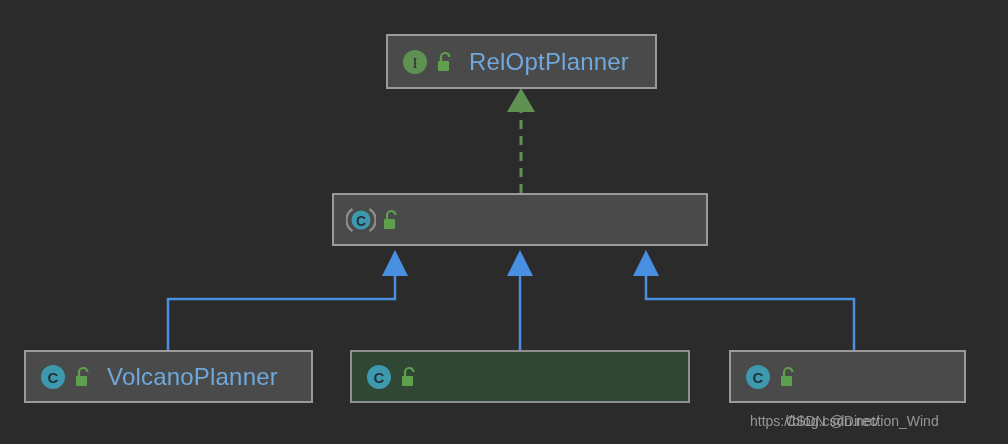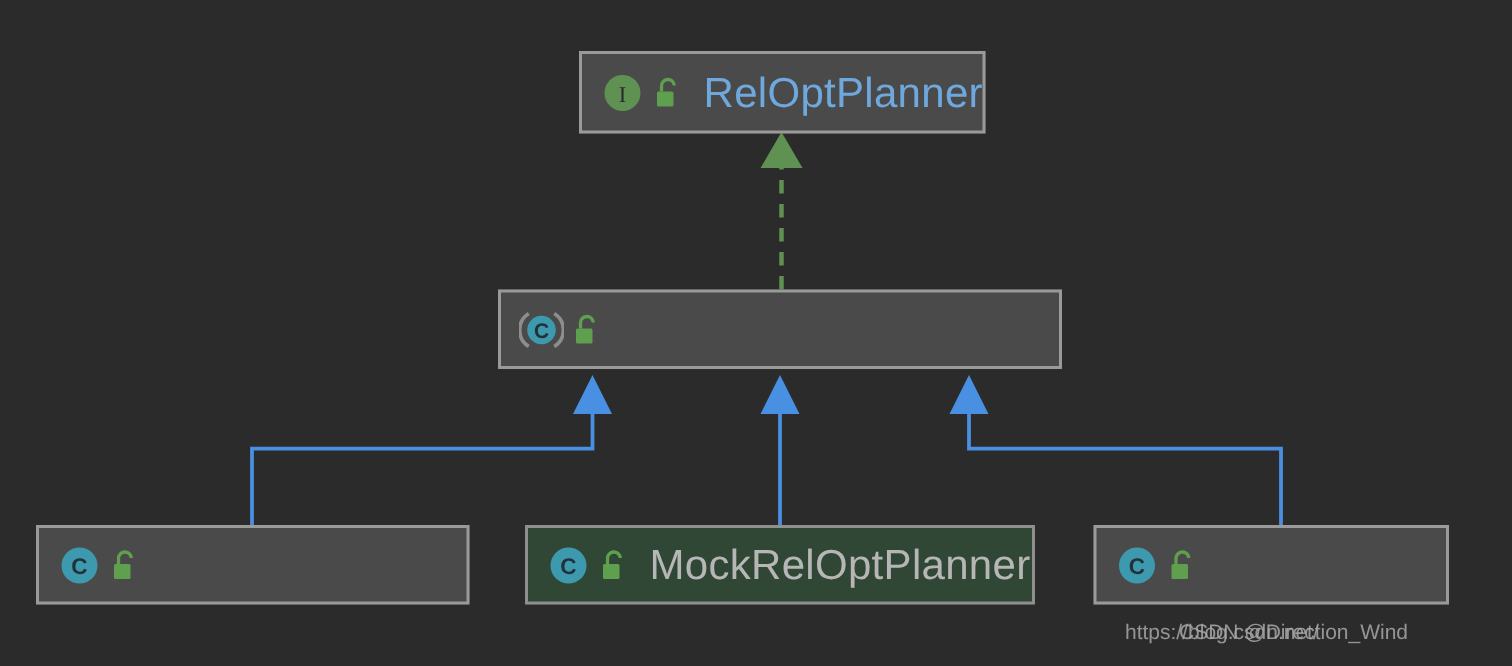--- a/index.html
+++ b/index.html
@@ -32,21 +32,21 @@
     border: 2px solid #9a9a9a;
     background: #4a4a4a;
     padding: 0 14px 0 12px;
     z-index: 5;
   }
   .node.selected {
     background: #2f4734;
     border-color: #8f8f8f;
   }
   .node-label {
-    font-size: 28px;
+    font-size: 24px;
     letter-spacing: 0.2px;
     white-space: nowrap;
     color: #b6b6b6;
   }
   .node-label.link {
     color: #6fa8dc;
   }
   .icon-type {
     width: 30px;
     height: 30px;
@@ -139,36 +139,36 @@
         <circle cx="15" cy="15" r="12" fill="#3d9aae"></circle>
         <text x="15" y="20.5" text-anchor="middle" font-size="15" font-family="Liberation Sans, sans-serif" font-weight="bold" fill="#23323a">C</text>
       </svg>
     </span>
     <span class="icon-lock">
       <svg viewBox="0 0 20 22" width="20" height="22">
         <path d="M6 10 V6.5 A4 4 0 0 1 14.5 6" fill="none" stroke="#5fa04e" stroke-width="2.2"></path>
         <rect x="3" y="10" width="11" height="10" rx="1" fill="#5fa04e"></rect>
       </svg>
     </span>
+    <span class="node-label link">VolcanoPlanner</span>
   </div>
 
   <div class="node selected" style="left:350px; top:350px; width:340px; height:53px;">
     <span class="icon-type">
       <svg viewBox="0 0 30 30" width="30" height="30">
         <circle cx="15" cy="15" r="12" fill="#3d9aae"></circle>
         <text x="15" y="20.5" text-anchor="middle" font-size="15" font-family="Liberation Sans, sans-serif" font-weight="bold" fill="#23323a">C</text>
       </svg>
     </span>
     <span class="icon-lock">
       <svg viewBox="0 0 20 22" width="20" height="22">
         <path d="M6 10 V6.5 A4 4 0 0 1 14.5 6" fill="none" stroke="#5fa04e" stroke-width="2.2"></path>
         <rect x="3" y="10" width="11" height="10" rx="1" fill="#5fa04e"></rect>
       </svg>
     </span>
-    <span class="node-label">MockRelOptPlanner</span>
   </div>
 
   <div class="node" style="left:729px; top:350px; width:237px; height:53px;">
     <span class="icon-type">
       <svg viewBox="0 0 30 30" width="30" height="30">
         <circle cx="15" cy="15" r="12" fill="#3d9aae"></circle>
         <text x="15" y="20.5" text-anchor="middle" font-size="15" font-family="Liberation Sans, sans-serif" font-weight="bold" fill="#23323a">C</text>
       </svg>
     </span>
     <span class="icon-lock">

